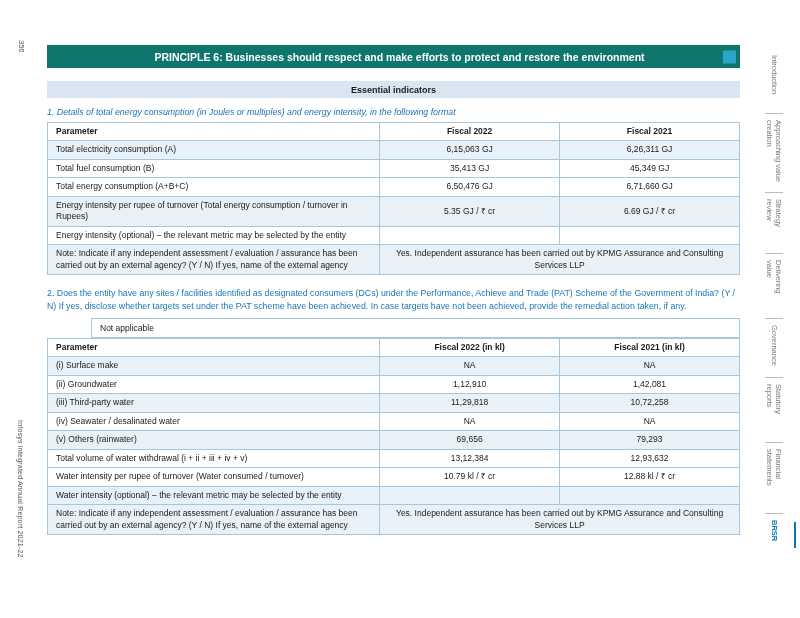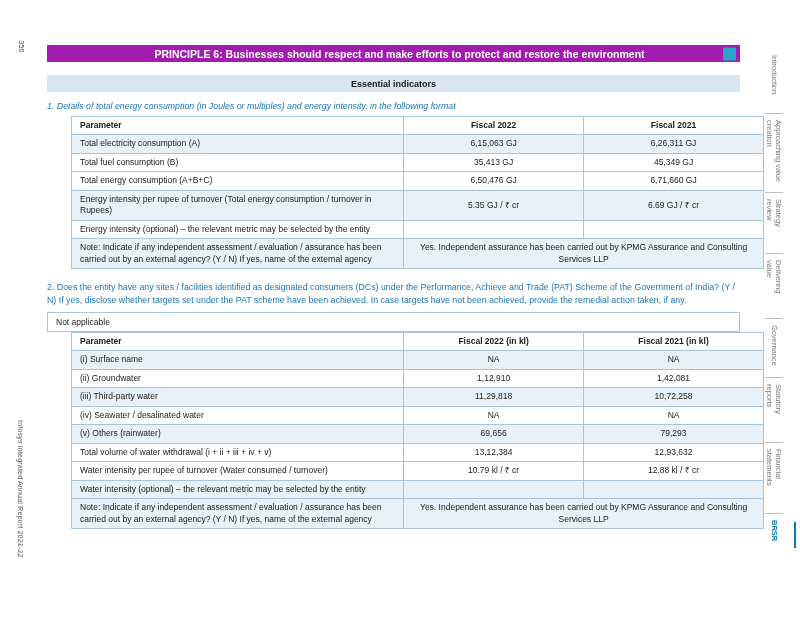--- a/index.html
+++ b/index.html
@@ -8,43 +8,43 @@
   .page { position:relative; width:800px; height:618px; background:#ffffff; overflow:hidden; }
 
   
   .vtext { writing-mode:vertical-rl; text-orientation:mixed; }
   .page-num { position:absolute; left:17px; top:40px; font-size:7.5px; color:#555; }
   .left-footer { position:absolute; left:17px; top:420px; font-size:7px; color:#555; letter-spacing:.2px; }
 
   
   .content { position:absolute; left:47px; top:45px; width:693px; }
 
-  .principle-bar { position:relative; background:#a21caf; color:#ffffff; height:17px;
+  .principle-bar { position:relative; background:#0f766e; color:#ffffff; height:23px;
     display:flex; align-items:center; justify-content:center;
     font-size:10.5px; font-weight:bold;padding-left:12px; }
   .accent-square { position:absolute; right:4px; top:50%; transform:translateY(-50%);
     width:13px; height:13px; background:#2aa5c9; }
 
   .subheader { margin-top:13px; background:#d9e6f1; height:17px; display:flex; align-items:center;
     justify-content:center; font-size:9px; font-weight:bold; color:#1a1a1a; }
 
   .section-heading { margin-top:9px; margin-bottom:5px; color:#1b75b5; font-size:8.8px;font-style:italic; }
   .section-para { margin-top:12px; margin-bottom:6px; color:#1b75b5; font-size:8.8px; line-height:1.4; }
 
-  table { border-collapse:collapse; width:100%; font-size:8.5px; table-layout:fixed;margin-left:24px; }
+  table { border-collapse:collapse; width:100%; font-size:8.5px; table-layout:fixed; }
   th, td { border:1px solid #a6c6dd; padding:3px 8px; text-align:left; vertical-align:middle;
     color:#1a1a1a; line-height:1.35; overflow-wrap:break-word; }
   th { font-weight:bold; background:#ffffff; }
   col.c-param { width:48%; } col.c-v { width:26%; }
   .val { text-align:center; }
   tr.alt { background:#e8f0f8; }
   .note-val { text-align:center; }
 
   .answer-box { border:1px solid #a6c6dd; background:#ffffff; font-size:8.5px; color:#1a1a1a;
-    padding:4px 8px; }
+    padding:4px 8px;margin-left:44px; }
 
   
   .right-nav { position:absolute; right:8px; top:55px; width:36px; display:flex;
     flex-direction:column; align-items:center; }
   .nav-item { position:relative; display:flex; align-items:center; justify-content:center;
     color:#7a7a7a; font-size:7.5px; width:100%; }
   .nav-item .vtext { display:inline-block; }
   .nav-item.active { color:#0a76b8; font-weight:bold; }
   .nav-item.active::after { content:""; position:absolute; right:-4px; top:2px; bottom:2px;
     width:2px; background:#0a76b8; }
@@ -130,21 +130,21 @@
         </colgroup>
       <thead>
           <tr>
             <th>Parameter</th>
             <th class="val">Fiscal 2022 (in kl)</th>
             <th class="val">Fiscal 2021 (in kl)</th>
           </tr>
         </thead>
       <tbody>
           <tr class="alt">
-            <td>(i) Surface name</td>
+            <td>(i) Surface make</td>
             <td class="val">NA</td>
             <td class="val">NA</td>
           </tr>
           <tr>
             <td>(ii) Groundwater</td>
             <td class="val">1,12,910</td>
             <td class="val">1,42,081</td>
           </tr>
           <tr class="alt">
             <td>(iii) Third-party water</td>

